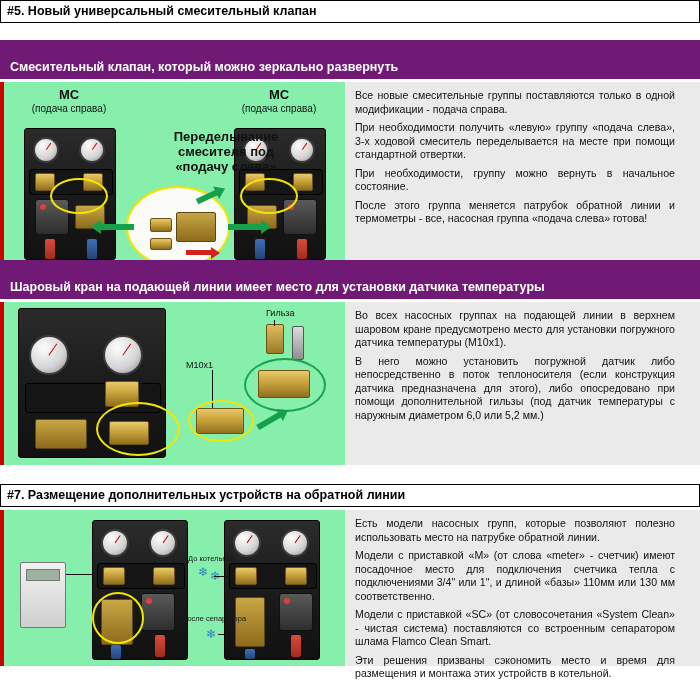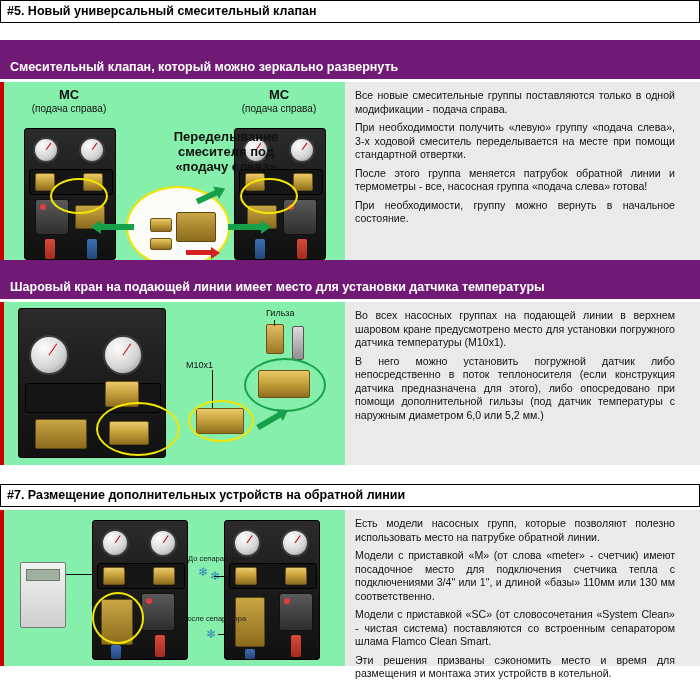--- a/index.html
+++ b/index.html
@@ -288,22 +288,22 @@
         <div class="brass" style="left:150px; top:156px; width:22px; height:12px;"></div>
         <div class="arrow-green" style="left:228px; top:142px; width:34px;"></div>
         <div class="arrow-green left" style="left:100px; top:142px; width:34px;"></div>
         <div class="arrow-red" style="left:186px; top:168px; width:26px;"></div>
         <div class="arrow-green" style="left:196px; top:112px; width:22px; transform:rotate(-25deg);"></div>
       </div>
 
       <div class="txt">
         <p>Все новые смесительные группы поставляются только в одной модификации - подача справа.</p>
         <p>При необходимости получить «левую» группу «подача слева», 3-х ходовой смеситель переделывается на месте при помощи стандартной отвертки.</p>
+        <p>При необходимости, группу можно вернуть в начальное состояние.</p>
         <p>После этого группа меняется патрубок обратной линии и термометры - все, насосная группа «подача слева» готова!</p>
-        <p>При необходимости, группу можно вернуть в начальное состояние.</p>
       </div>
     </div>
   </div>
 
   <div class="section" style="height:216px; margin-top:8px;">
     <div class="sec-sub">Шаровый кран на подающей линии  имеет место для установки датчика температуры</div>
     <div class="sec-body" style="height:163px;">
       <div class="fig" style="width:345px;">
         <div class="leftbar"></div>
 
@@ -375,21 +375,21 @@
           <div class="brass" style="left:10px; top:46px; width:22px; height:18px;"></div>
           <div class="brass" style="left:60px; top:46px; width:22px; height:18px;"></div>
           <div class="pumpbody" style="left:54px; top:72px; width:34px; height:38px;">
               <span class="led"></span>
             </div>
           <div class="brassdark" style="left:10px; top:76px; width:30px; height:50px;"></div>
           <div class="pipe-red" style="left:66px; top:114px; width:10px; height:22px;"></div>
           <div class="pipe-blue" style="left:20px; top:128px; width:10px; height:10px;"></div>
         </div>
 
-        <div class="tinylbl" style="left:188px; top:44px; width:40px;">До сепаратором</div>
+        <div class="tinylbl" style="left:188px; top:44px; width:40px;">До котельной</div>
         <div class="snow" style="left:198px; top:56px;">❄</div>
         <div class="snow" style="left:210px; top:60px;">❄</div>
         <div class="leader" style="left:214px; top:66px; width:18px; height:1px;"></div>
 
         <div class="tinylbl" style="left:182px; top:104px; width:44px;text-align:right;">После сепаратора</div>
         <div class="snow" style="left:206px; top:118px;">❄</div>
         <div class="leader" style="left:218px; top:124px; width:16px; height:1px;"></div>
       </div>
 
       <div class="txt">

